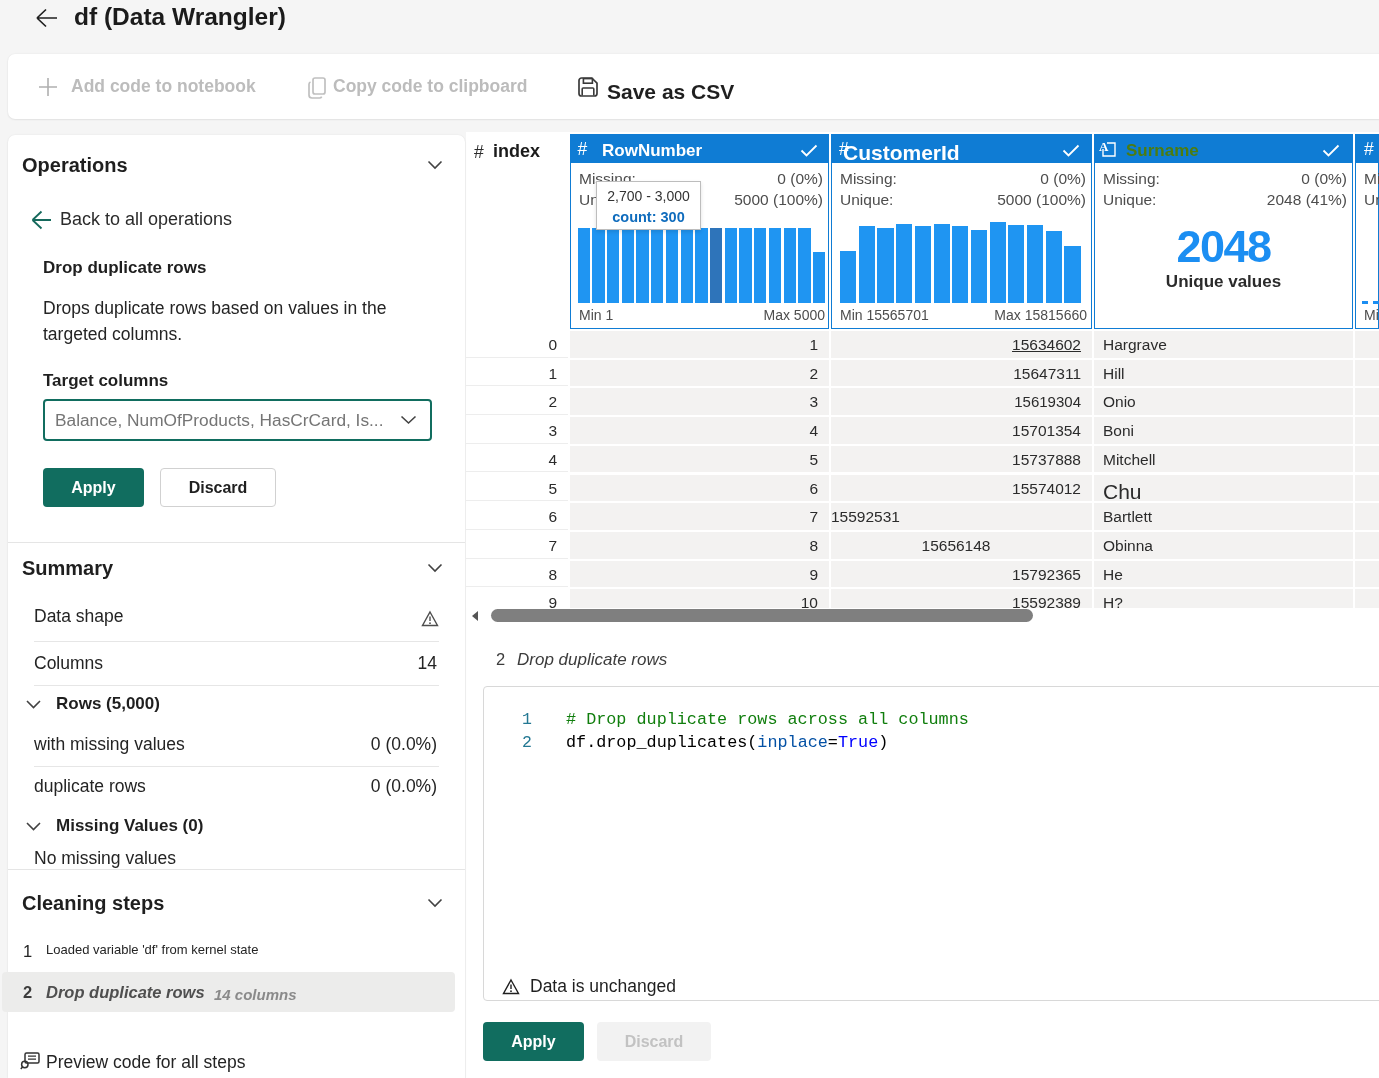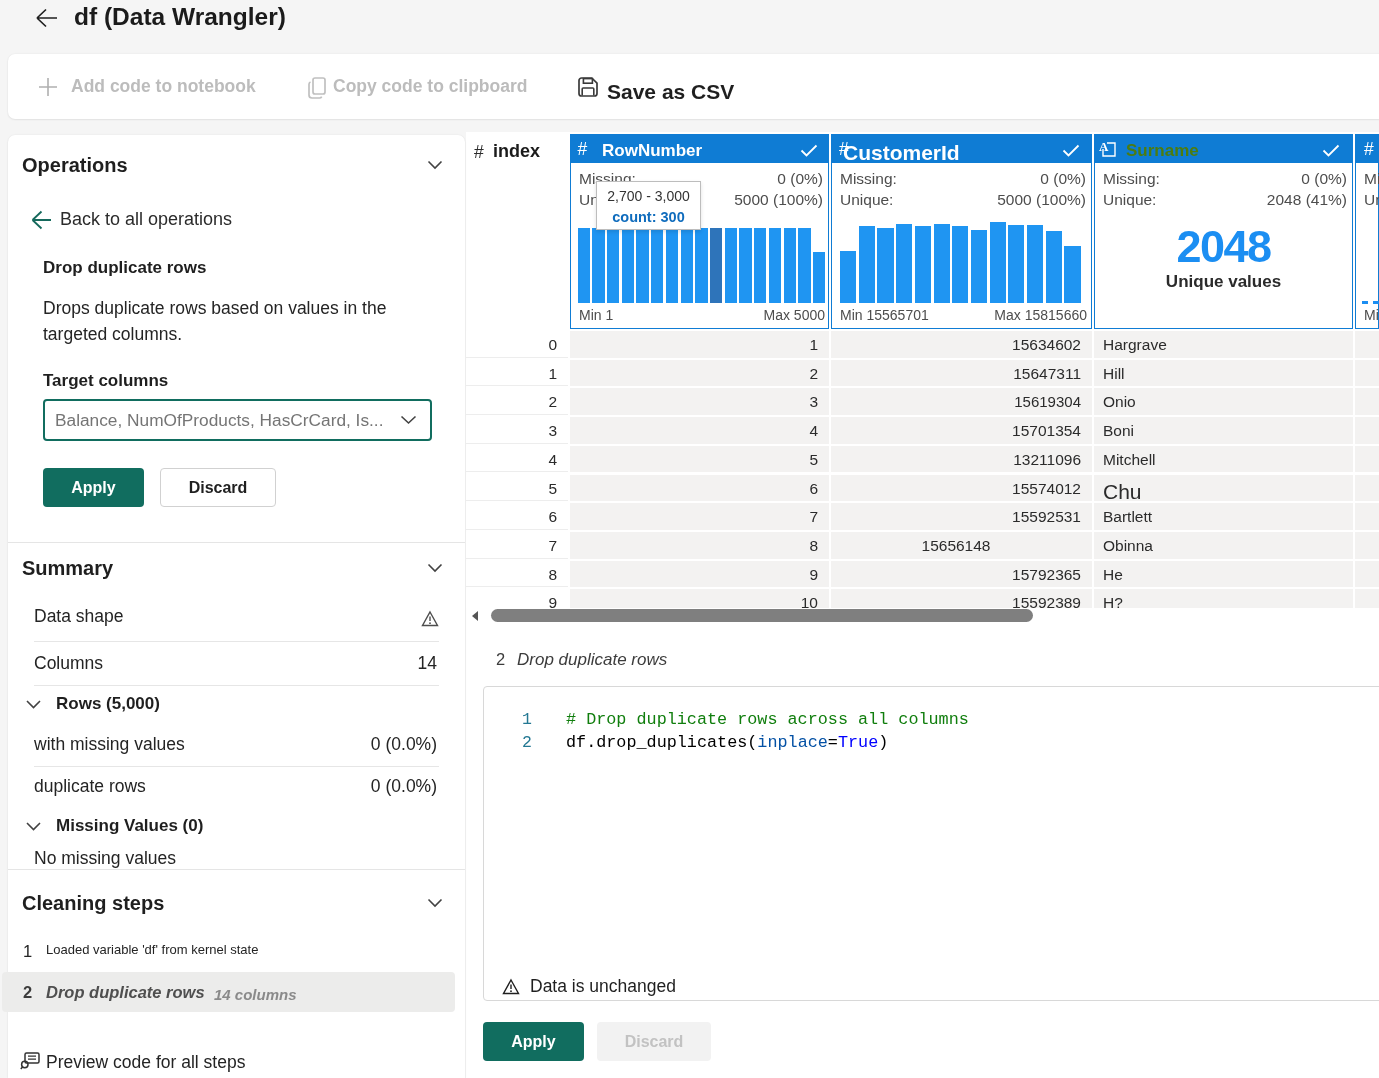--- a/index.html
+++ b/index.html
@@ -193,21 +193,21 @@
     <div class="abs" style="left:896px; top:170px; width:17px; height:0px; border-top:3px dashed #1b8ef2;"></div>
     <div class="abs" style="left:898px; top:176px; font-size:14px; color:#4d4d4d;">Min</div>
     <div class="abs" style="left:130px; top:50px; width:105px; height:49px; background:#fff; border:1px solid #bdbdbd; box-shadow:0 2px 4px rgba(0,0,0,0.12);"></div>
     <div class="abs" style="left:130px; top:57px; width:105px; text-align:center; font-size:14px; color:#333;">2,700 - 3,000</div>
     <div class="abs semib" style="left:130px; top:78px; width:105px; text-align:center; font-size:14.5px; color:#0f6cbd;">count: 300</div>
     <div class="abs" style="left:0px; top:200.0px; width:102px; height:26.7px; background:#fff; border-bottom:1px solid #ededed;"></div>
     <div class="abs" style="left:0px; top:205.0px; width:91px; text-align:right; font-size:15.5px; color:#2b2b2b;">0</div>
     <div class="abs" style="left:104px; top:200.0px; width:259px; height:26.7px; background:#f3f2f1;"></div>
     <div class="abs" style="left:104px; top:205.0px; width:248px; text-align:right; font-size:15.5px; color:#2b2b2b;">1</div>
     <div class="abs" style="left:365px; top:200.0px; width:261px; height:26.7px; background:#f3f2f1;"></div>
-    <div class="abs" style="left:365px; top:205.0px; width:250px; text-align:right; font-size:15.5px; color:#2b2b2b;">15634602</div>
+    <div class="abs" style="left:365px; top:205.0px; width:250px; text-align:right; font-size:15.5px; color:#2b2b2b;text-decoration:underline;">15634602</div>
     <div class="abs" style="left:628px; top:200.0px; width:259px; height:26.7px; background:#f3f2f1;"></div>
     <div class="abs" style="left:637px; top:205.0px; font-size:15.5px; color:#2b2b2b;">Hargrave</div>
     <div class="abs" style="left:889px; top:200.0px; width:24px; height:26.7px; background:#f3f2f1;"></div>
     <div class="abs" style="left:0px; top:228.7px; width:102px; height:26.7px; background:#fff; border-bottom:1px solid #ededed;"></div>
     <div class="abs" style="left:0px; top:233.7px; width:91px; text-align:right; font-size:15.5px; color:#2b2b2b;">1</div>
     <div class="abs" style="left:104px; top:228.7px; width:259px; height:26.7px; background:#f3f2f1;"></div>
     <div class="abs" style="left:104px; top:233.7px; width:248px; text-align:right; font-size:15.5px; color:#2b2b2b;">2</div>
     <div class="abs" style="left:365px; top:228.7px; width:261px; height:26.7px; background:#f3f2f1;"></div>
     <div class="abs" style="left:365px; top:233.7px; width:250px; text-align:right; font-size:15.5px; color:#2b2b2b;">15647311</div>
     <div class="abs" style="left:628px; top:228.7px; width:259px; height:26.7px; background:#f3f2f1;"></div>
@@ -229,39 +229,39 @@
     <div class="abs" style="left:365px; top:286.1px; width:261px; height:26.7px; background:#f3f2f1;"></div>
     <div class="abs" style="left:365px; top:291.1px; width:250px; text-align:right; font-size:15.5px; color:#2b2b2b;">15701354</div>
     <div class="abs" style="left:628px; top:286.1px; width:259px; height:26.7px; background:#f3f2f1;"></div>
     <div class="abs" style="left:637px; top:291.1px; font-size:15.5px; color:#2b2b2b;">Boni</div>
     <div class="abs" style="left:889px; top:286.1px; width:24px; height:26.7px; background:#f3f2f1;"></div>
     <div class="abs" style="left:0px; top:314.8px; width:102px; height:26.7px; background:#fff; border-bottom:1px solid #ededed;"></div>
     <div class="abs" style="left:0px; top:319.8px; width:91px; text-align:right; font-size:15.5px; color:#2b2b2b;">4</div>
     <div class="abs" style="left:104px; top:314.8px; width:259px; height:26.7px; background:#f3f2f1;"></div>
     <div class="abs" style="left:104px; top:319.8px; width:248px; text-align:right; font-size:15.5px; color:#2b2b2b;">5</div>
     <div class="abs" style="left:365px; top:314.8px; width:261px; height:26.7px; background:#f3f2f1;"></div>
-    <div class="abs" style="left:365px; top:319.8px; width:250px; text-align:right; font-size:15.5px; color:#2b2b2b;">13211096</div>
+    <div class="abs" style="left:365px; top:319.8px; width:250px; text-align:right; font-size:15.5px; color:#2b2b2b;">15737888</div>
     <div class="abs" style="left:628px; top:314.8px; width:259px; height:26.7px; background:#f3f2f1;"></div>
     <div class="abs" style="left:637px; top:319.8px; font-size:15.5px; color:#2b2b2b;">Mitchell</div>
     <div class="abs" style="left:889px; top:314.8px; width:24px; height:26.7px; background:#f3f2f1;"></div>
     <div class="abs" style="left:0px; top:343.5px; width:102px; height:26.7px; background:#fff; border-bottom:1px solid #ededed;"></div>
     <div class="abs" style="left:0px; top:348.5px; width:91px; text-align:right; font-size:15.5px; color:#2b2b2b;">5</div>
     <div class="abs" style="left:104px; top:343.5px; width:259px; height:26.7px; background:#f3f2f1;"></div>
     <div class="abs" style="left:104px; top:348.5px; width:248px; text-align:right; font-size:15.5px; color:#2b2b2b;">6</div>
     <div class="abs" style="left:365px; top:343.5px; width:261px; height:26.7px; background:#f3f2f1;"></div>
     <div class="abs" style="left:365px; top:348.5px; width:250px; text-align:right; font-size:15.5px; color:#2b2b2b;">15574012</div>
     <div class="abs" style="left:628px; top:343.5px; width:259px; height:26.7px; background:#f3f2f1;"></div>
     <div class="abs" style="left:637px; top:348.5px; font-size:21px; color:#2b2b2b;">Chu</div>
     <div class="abs" style="left:889px; top:343.5px; width:24px; height:26.7px; background:#f3f2f1;"></div>
     <div class="abs" style="left:0px; top:372.2px; width:102px; height:26.7px; background:#fff; border-bottom:1px solid #ededed;"></div>
     <div class="abs" style="left:0px; top:377.2px; width:91px; text-align:right; font-size:15.5px; color:#2b2b2b;">6</div>
     <div class="abs" style="left:104px; top:372.2px; width:259px; height:26.7px; background:#f3f2f1;"></div>
     <div class="abs" style="left:104px; top:377.2px; width:248px; text-align:right; font-size:15.5px; color:#2b2b2b;">7</div>
     <div class="abs" style="left:365px; top:372.2px; width:261px; height:26.7px; background:#f3f2f1;"></div>
-    <div class="abs" style="left:365px; top:377.2px; width:250px; text-align:right; font-size:15.5px; color:#2b2b2b;">15592531</div>
+    <div class="abs" style="left:365px; top:377.2px; width:250px; text-align:left; font-size:15.5px; color:#2b2b2b;">15592531</div>
     <div class="abs" style="left:628px; top:372.2px; width:259px; height:26.7px; background:#f3f2f1;"></div>
     <div class="abs" style="left:637px; top:377.2px; font-size:15.5px; color:#2b2b2b;">Bartlett</div>
     <div class="abs" style="left:889px; top:372.2px; width:24px; height:26.7px; background:#f3f2f1;"></div>
     <div class="abs" style="left:0px; top:400.9px; width:102px; height:26.7px; background:#fff; border-bottom:1px solid #ededed;"></div>
     <div class="abs" style="left:0px; top:405.9px; width:91px; text-align:right; font-size:15.5px; color:#2b2b2b;">7</div>
     <div class="abs" style="left:104px; top:400.9px; width:259px; height:26.7px; background:#f3f2f1;"></div>
     <div class="abs" style="left:104px; top:405.9px; width:248px; text-align:right; font-size:15.5px; color:#2b2b2b;">8</div>
     <div class="abs" style="left:365px; top:400.9px; width:261px; height:26.7px; background:#f3f2f1;"></div>
     <div class="abs" style="left:365px; top:405.9px; width:250px; text-align:center; font-size:15.5px; color:#2b2b2b;">15656148</div>
     <div class="abs" style="left:628px; top:400.9px; width:259px; height:26.7px; background:#f3f2f1;"></div>

